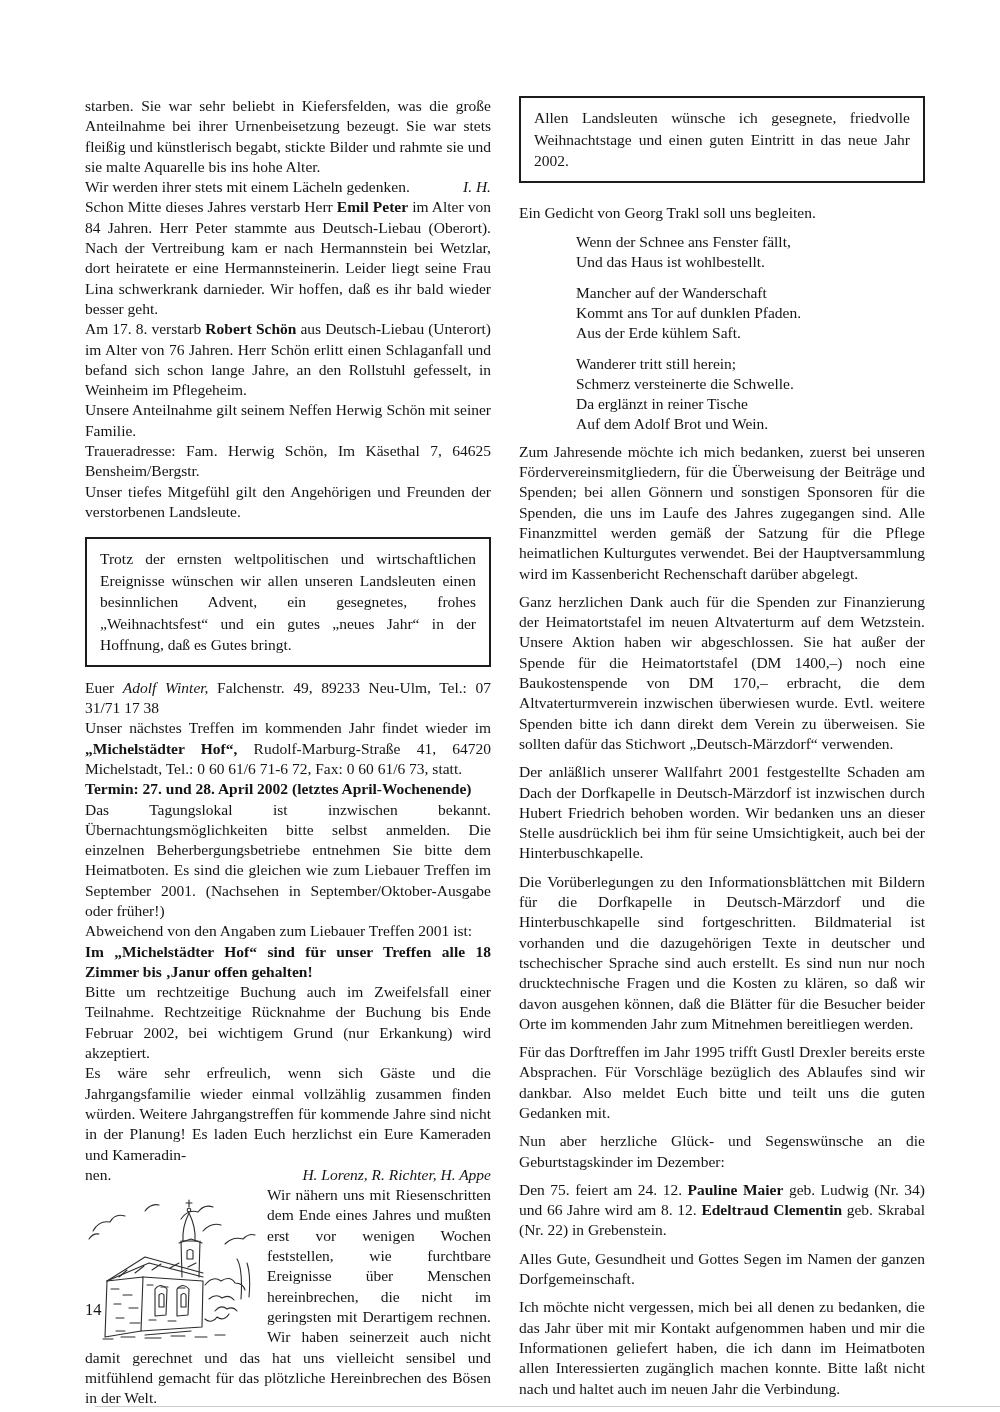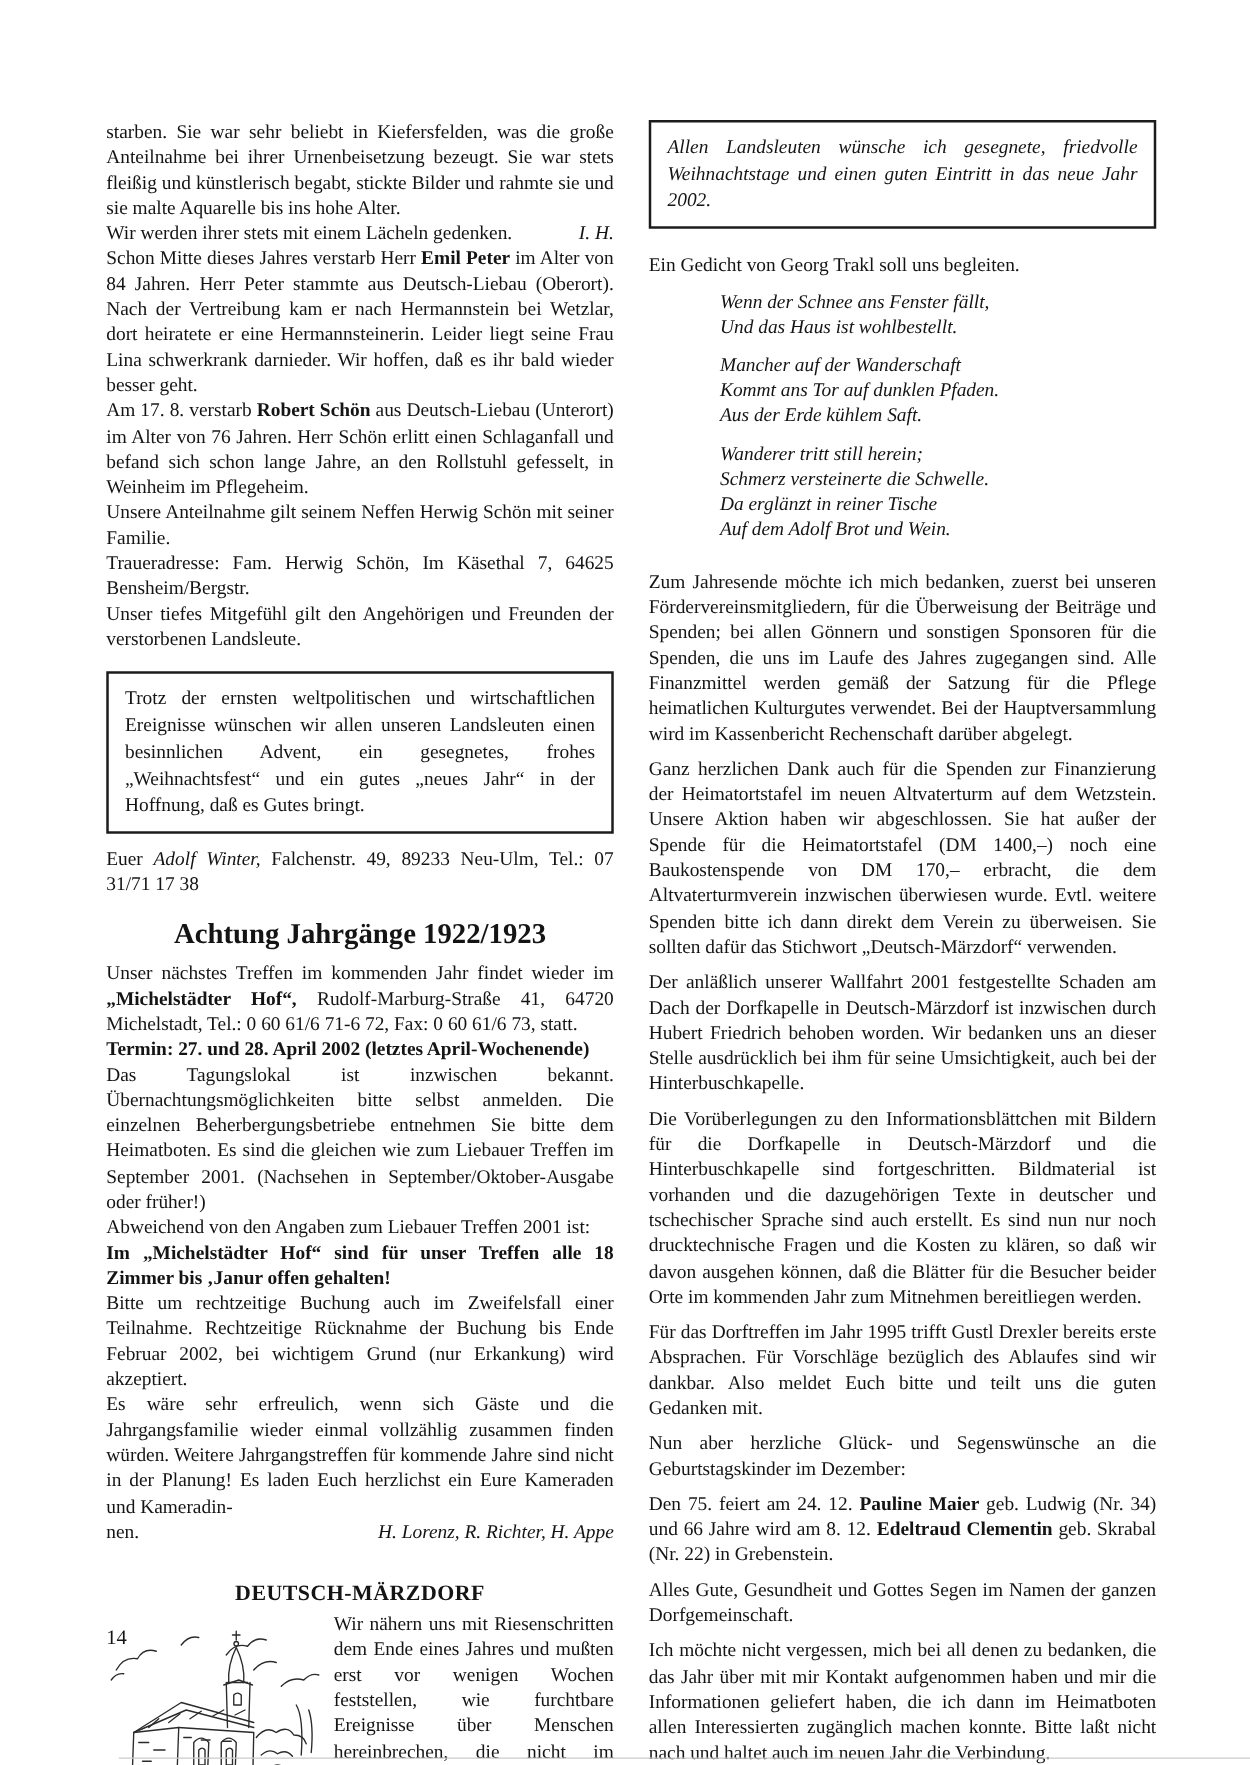--- a/index.html
+++ b/index.html
@@ -23,38 +23,37 @@
     text-align:justify;
   }
   .b { font-weight:bold; }
   .i { font-style:italic; }
   .box-note {
     border:2px solid #1c1c1c;
     padding:9px 13px;
     margin:15px 0 11px 0;
   }
   .box-note .para { line-height:21.5px; }
-  .right-box { margin:0 0 20px 0;font-style:italic; }
+  .right-box { margin:0 0 20px 0; }
   .flex-line {
     display:flex; justify-content:space-between; align-items:center;
     font-size:15.5px; line-height:20.3px;
   }
   .h-meeting {
     text-align:center; font-weight:bold;
     font-size:23px; line-height:26px;
     margin:16px 0 9px 0;
   }
   .h-maerzdorf {
     text-align:center; font-weight:bold;
     font-size:17.5px; letter-spacing:0.4px;
     margin:28px 0 5px 0;
   }
   .poem {
-    margin:9px 0 22px 57px;
-    font-style:italic;
+    margin:9px 0 8px 57px;
     font-size:15.5px; line-height:20px;
   }
   .stanza + .stanza { margin-top:11px; }
   .gaplist .para + .para,
   .gaplist .para:first-child { margin-top:8px; }
   .tightlist .para { margin-top:0; }
   .church-float {
     float:left;
     width:172px; height:152px;
     margin:4px 10px 2px 0;
@@ -92,38 +91,36 @@
         <p class="para"><span>Traueradresse: Fam. Herwig Schön, Im Käsethal 7, 64625 Bensheim/Bergstr.</span></p>
         <p class="para"><span>Unser tiefes Mitgefühl gilt den Angehörigen und Freunden der verstorbenen Landsleute.</span></p>
       </div>
 
     <div class="box-note">
       <p class="para">Trotz der ernsten weltpolitischen und wirtschaftlichen Ereignisse wünschen wir allen unseren Landsleuten einen besinnlichen Advent, ein gesegnetes, frohes „Weihnachtsfest“ und ein gutes „neues Jahr“ in der Hoffnung, daß es Gutes bringt.</p>
     </div>
 
     <p class="para contact-line"><span>Euer </span><span class="i">Adolf Winter,</span><span> Falchenstr. 49, 89233 Neu-Ulm, Tel.: 07 31/71 17 38</span></p>
 
-    <div class="h-meeting">Achtung Jahrgänge 1922/1923</div>
 
     <div class="tightlist">
         <p class="para"><span>Unser nächstes Treffen im kommenden Jahr findet wieder im </span><span class="b">„Michelstädter Hof“,</span><span> Rudolf-Marburg-Straße 41, 64720 Michelstadt, Tel.: 0 60 61/6 71-6 72, Fax: 0 60 61/6 73, statt.</span></p>
         <p class="para"><span class="b">Termin: 27. und 28. April 2002 (letztes April-Wochenende)</span></p>
         <p class="para"><span>Das Tagungslokal ist inzwischen bekannt. Übernachtungsmöglichkeiten bitte selbst anmelden. Die einzelnen Beherbergungsbetriebe entnehmen Sie bitte dem Heimatboten. Es sind die gleichen wie zum Liebauer Treffen im September 2001. (Nachsehen in September/Oktober-Ausgabe oder früher!)</span></p>
         <p class="para"><span>Abweichend von den Angaben zum Liebauer Treffen 2001 ist:</span></p>
         <p class="para"><span class="b">Im „Michelstädter Hof“ sind für unser Treffen alle 18 Zimmer bis ‚Janur offen gehalten!</span></p>
         <p class="para"><span>Bitte um rechtzeitige Buchung auch im Zweifelsfall einer Teilnahme. Rechtzeitige Rücknahme der Buchung bis Ende Februar 2002, bei wichtigem Grund (nur Erkankung) wird akzeptiert.</span></p>
         <p class="para"><span>Es wäre sehr erfreulich, wenn sich Gäste und die Jahrgangsfamilie wieder einmal vollzählig zusammen finden würden. Weitere Jahrgangstreffen für kommende Jahre sind nicht in der Planung! Es laden Euch herzlichst ein Eure Kameraden und Kameradin-</span></p>
       </div>
 
     <div class="flex-line">
       <span>nen.</span>
       <span class="i">H. Lorenz, R. Richter, H. Appe</span>
     </div>
 
-    <div class="h-maerzdorf">DEUTSCH-MÄRZDORF</div>
 
     <p class="para">
       <svg class="church-float" viewBox="0 0 172 152" xmlns="http://www.w3.org/2000/svg" fill="none" stroke="#2b2b2b" stroke-width="1.1" stroke-linecap="round" stroke-linejoin="round">
 
         <path d="M8 42 q6 -11 17 -9 q5 -9 15 -6"></path>
         <path d="M4 50 q4 -6 10 -5"></path>
         <path d="M96 30 q7 -10 17 -7 q6 -8 15 -5"></path>
         <path d="M118 42 q8 -9 18 -6"></path>
         <path d="M140 55 q8 -8 18 -5 q6 -6 12 -4"></path>
         <path d="M60 22 q6 -8 14 -6"></path>

